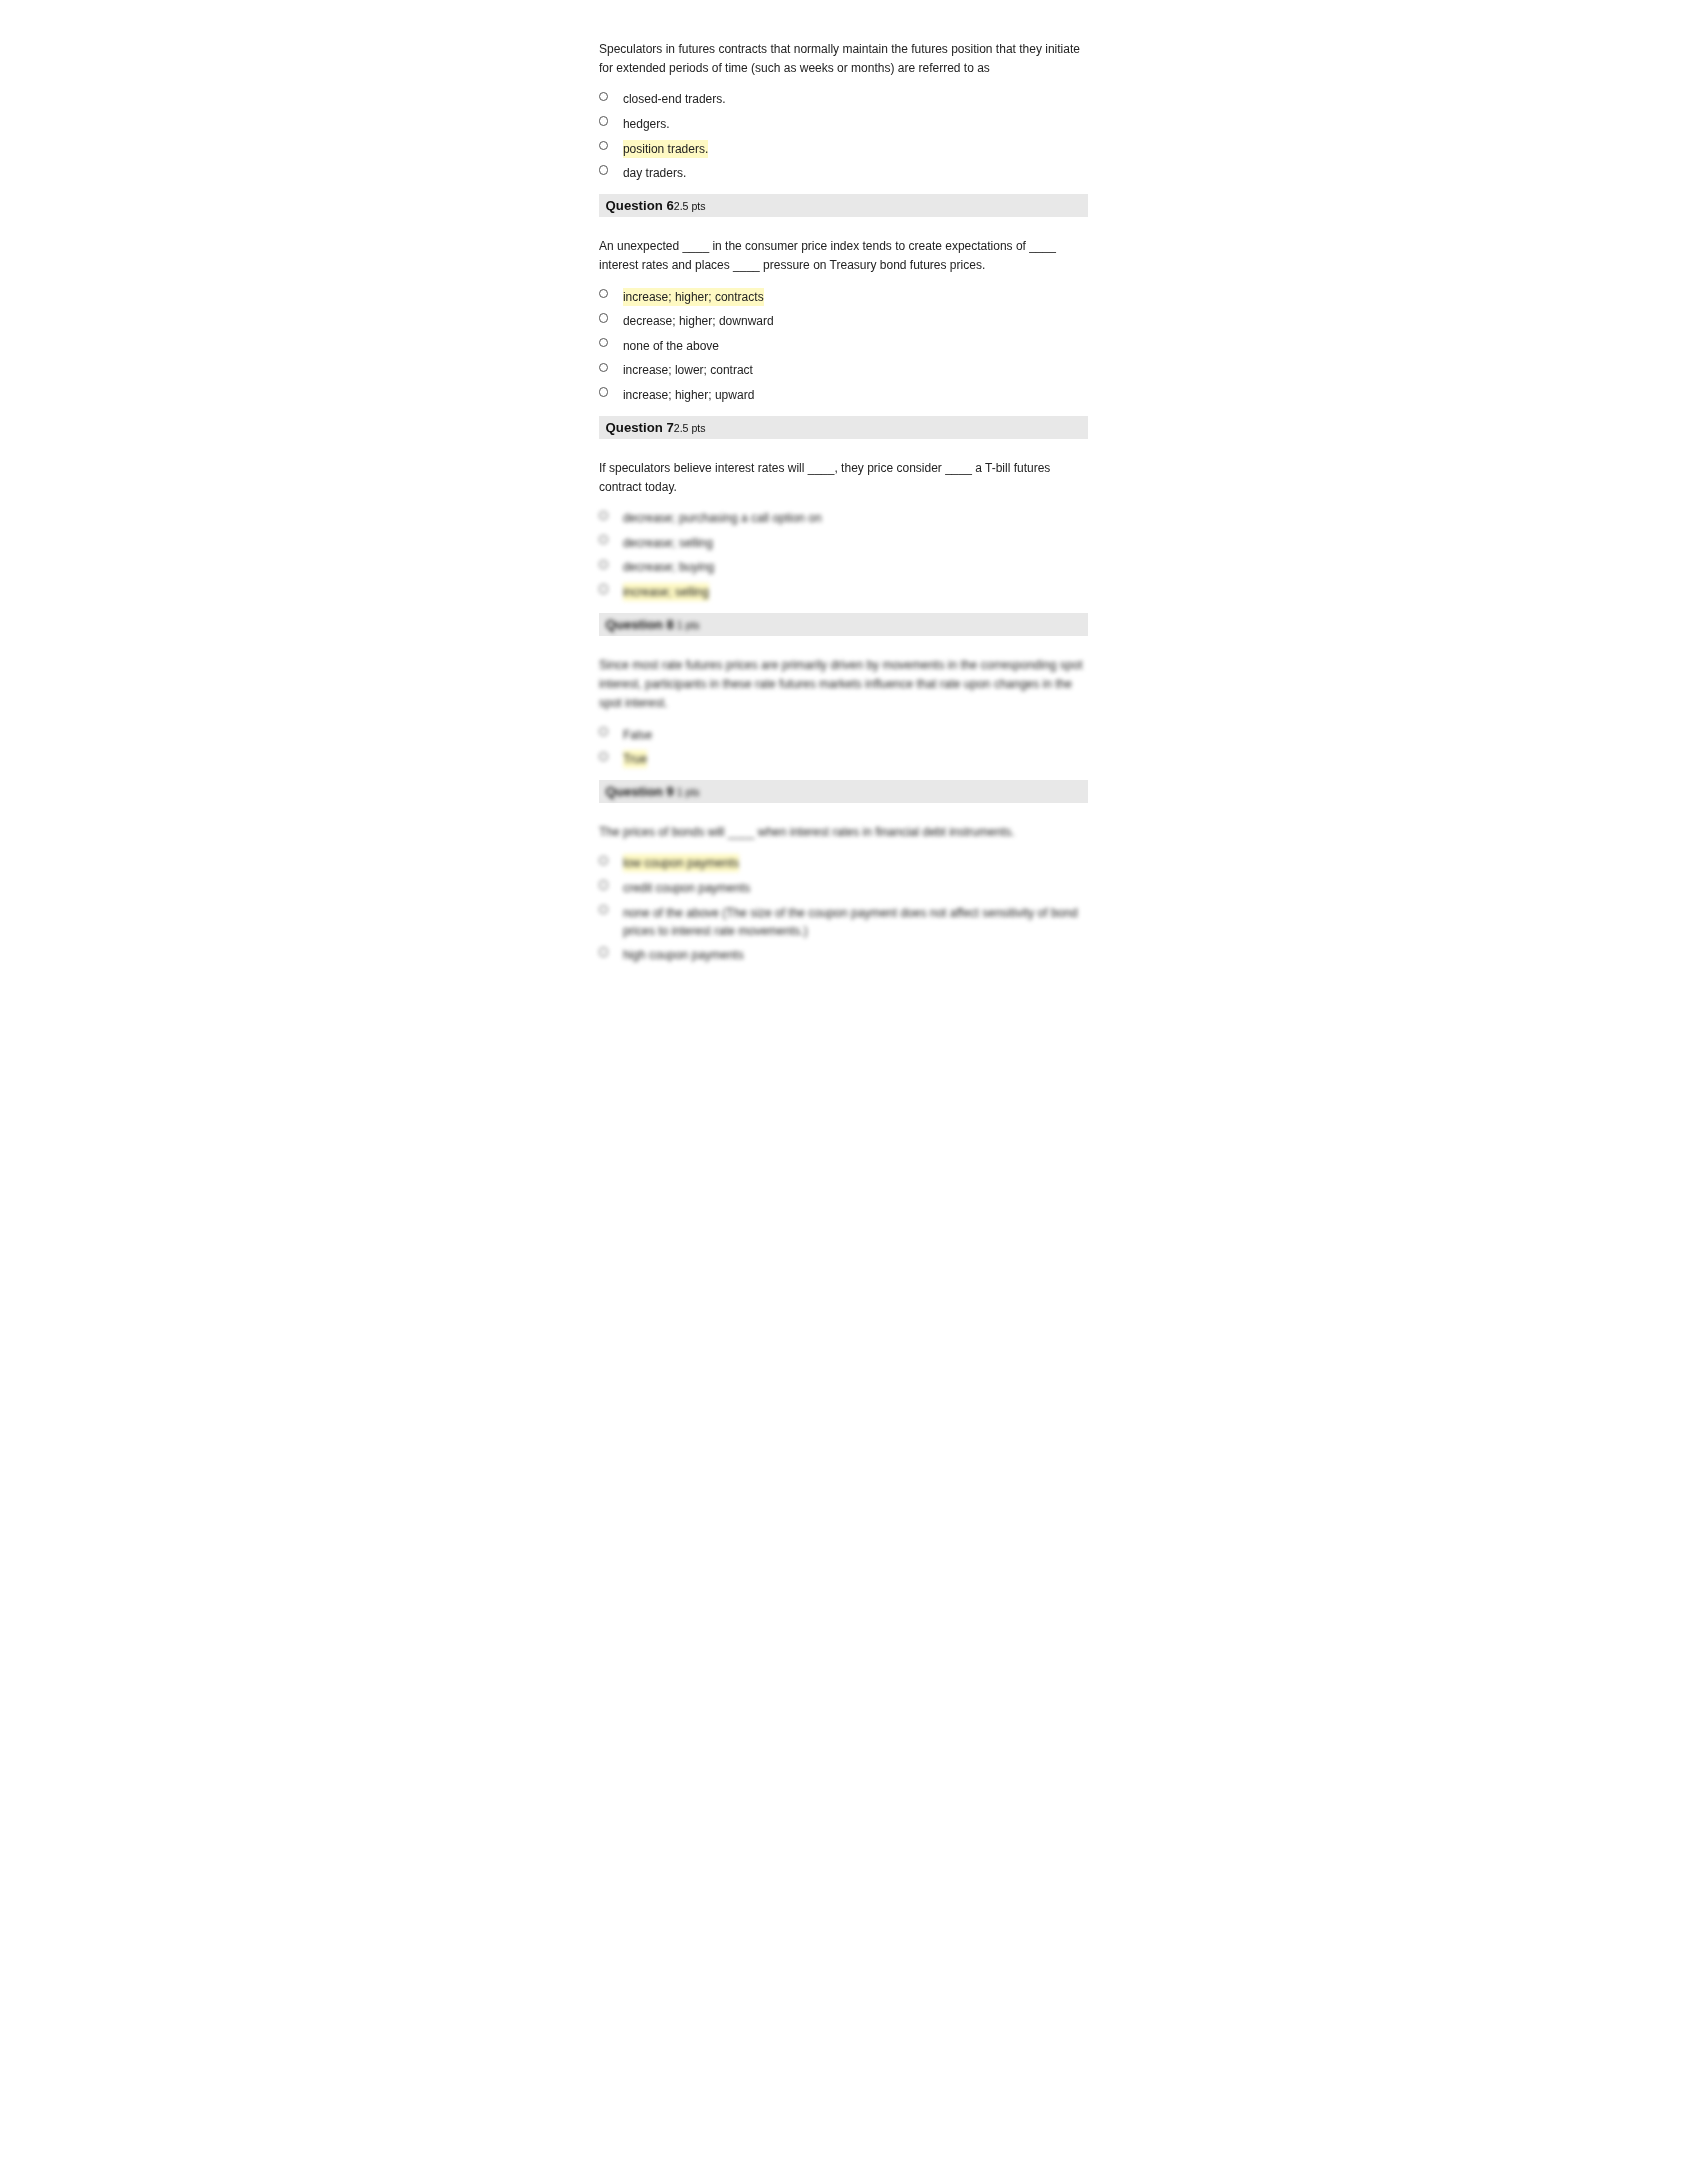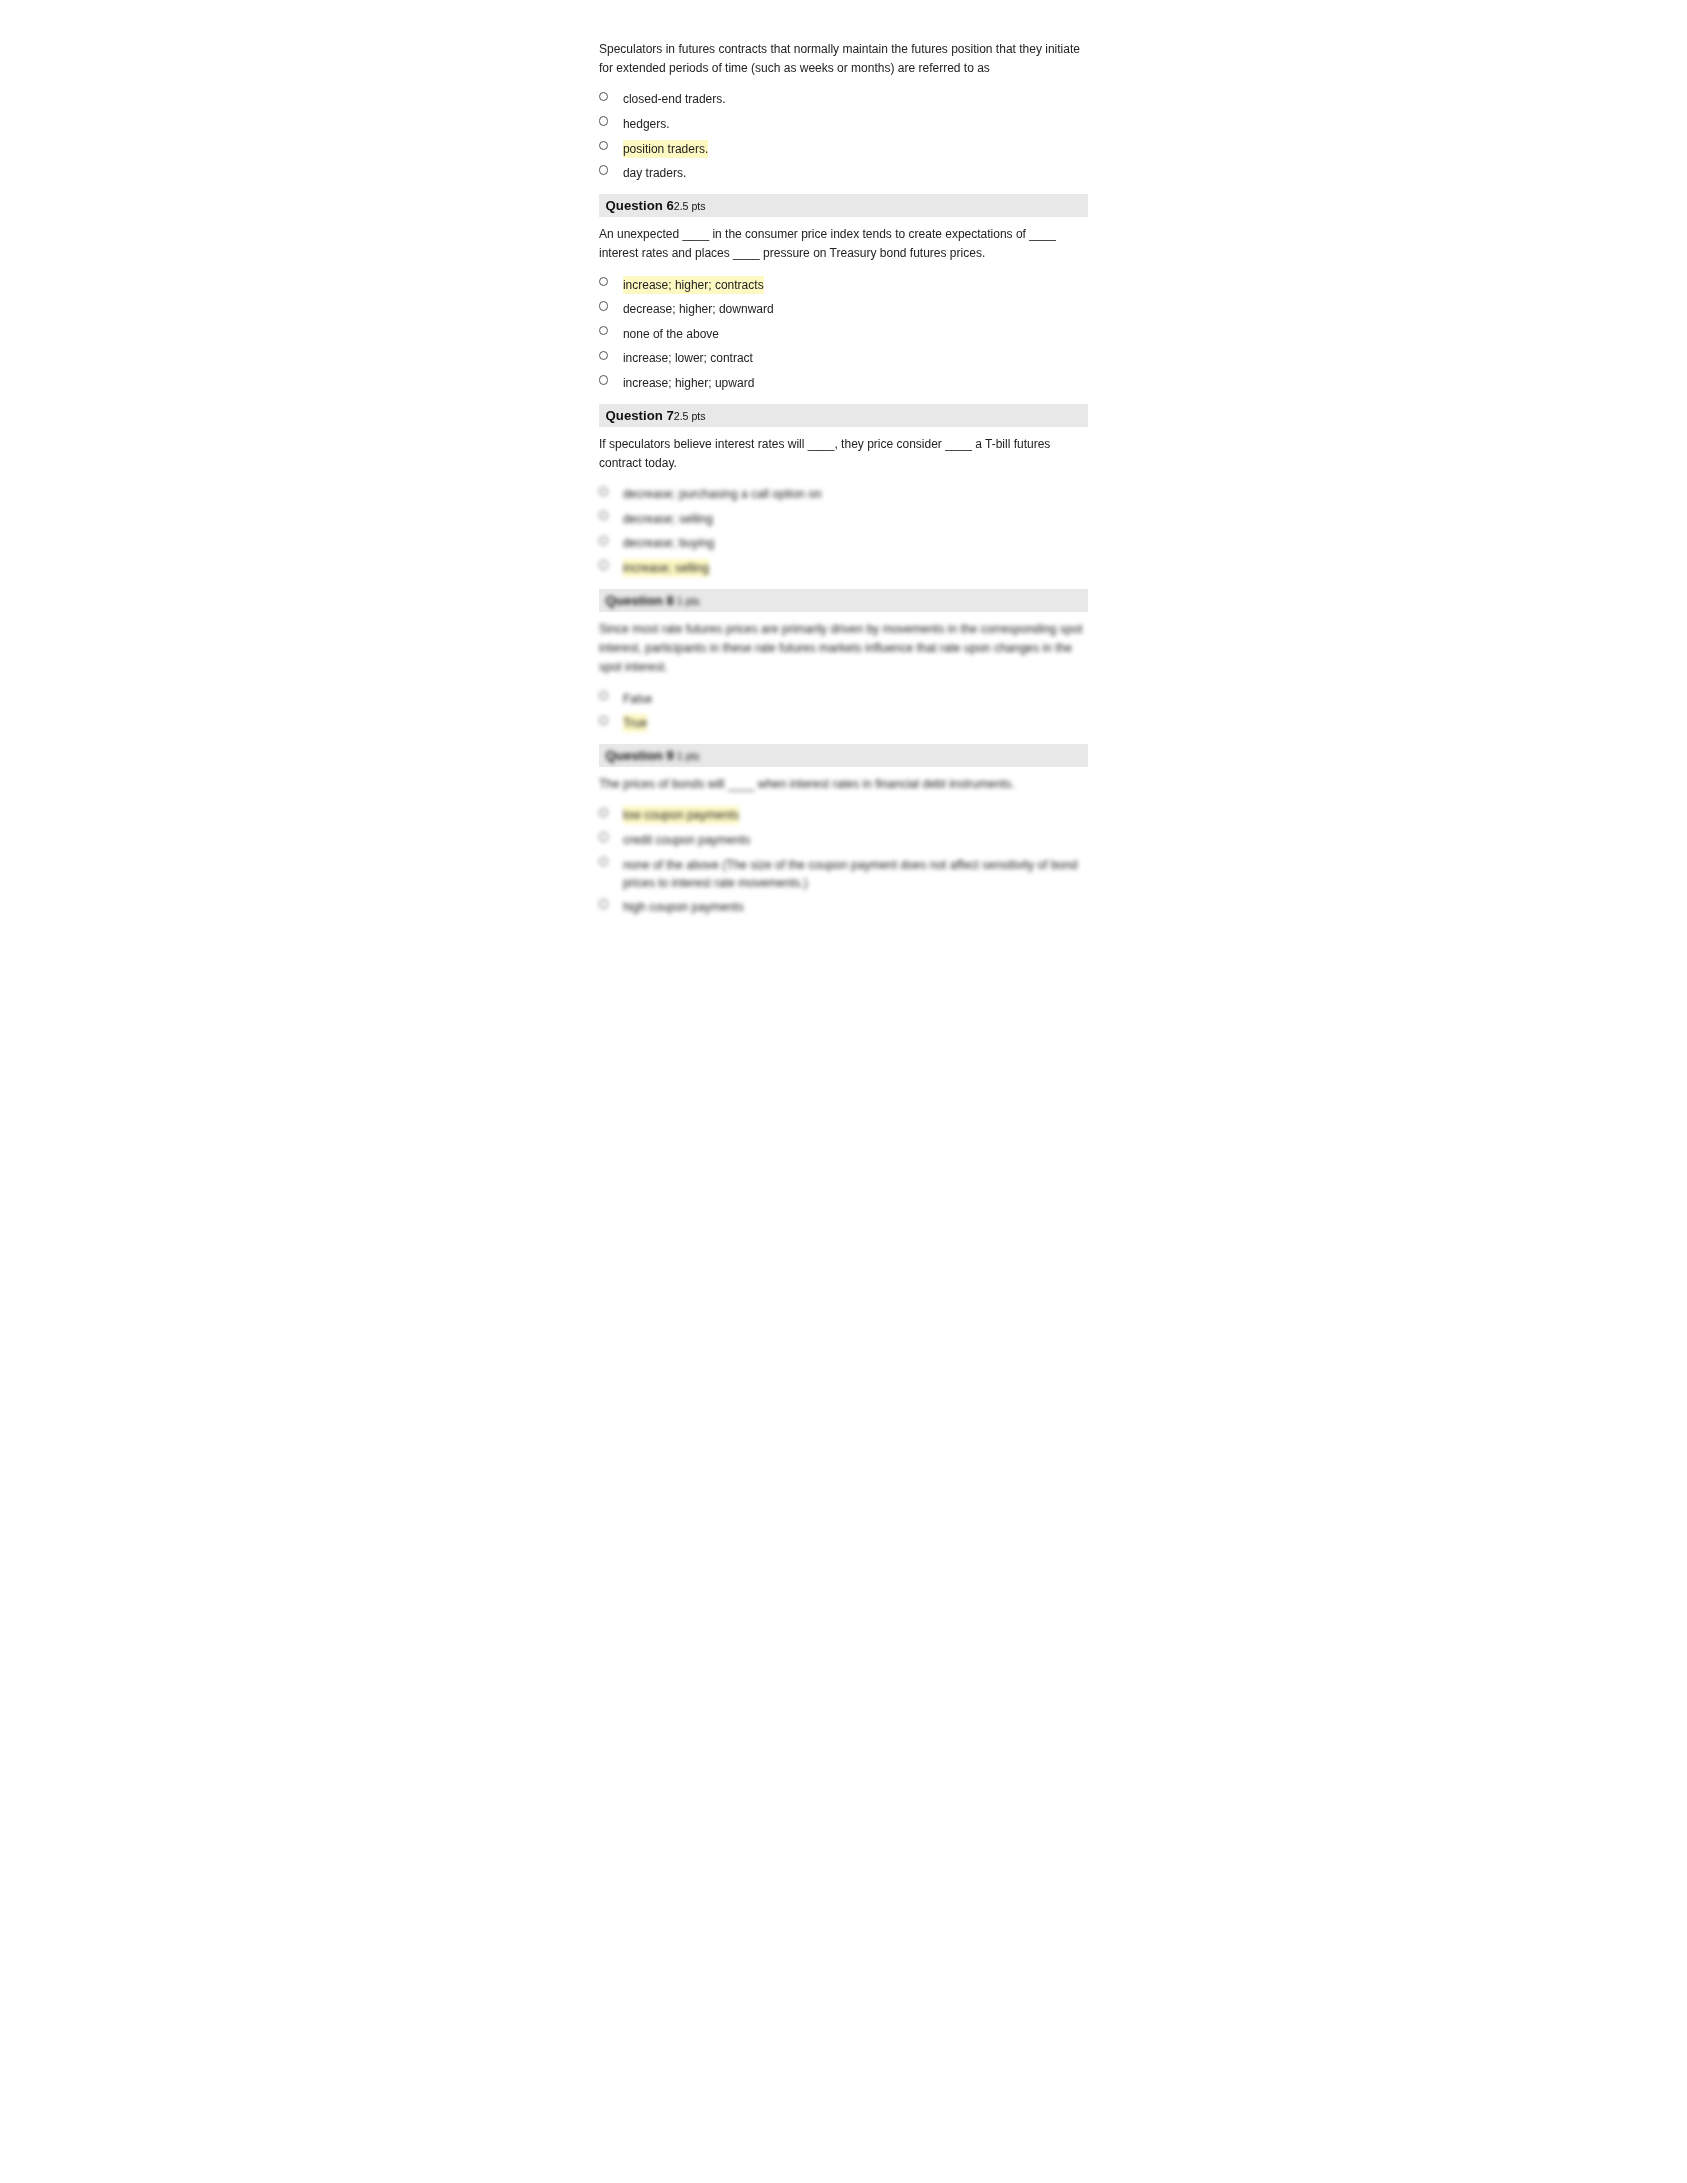--- a/index.html
+++ b/index.html
@@ -48,21 +48,21 @@
       display: inline-block;
     }
 
     .highlight-yellow {
       background-color: #fef9c3;
     }
 
     .question-header {
       background-color: #e8e8e8;
       padding: 4px 6.6px;
-      margin-bottom: 8px;
+      margin-bottom: 20px;
       margin-top: 2.6px;
     }
 
     .question-header h2 {
       font-size: 13.2px;
       font-weight: bold;
       color: #111;
     }
 
     .blurred {

